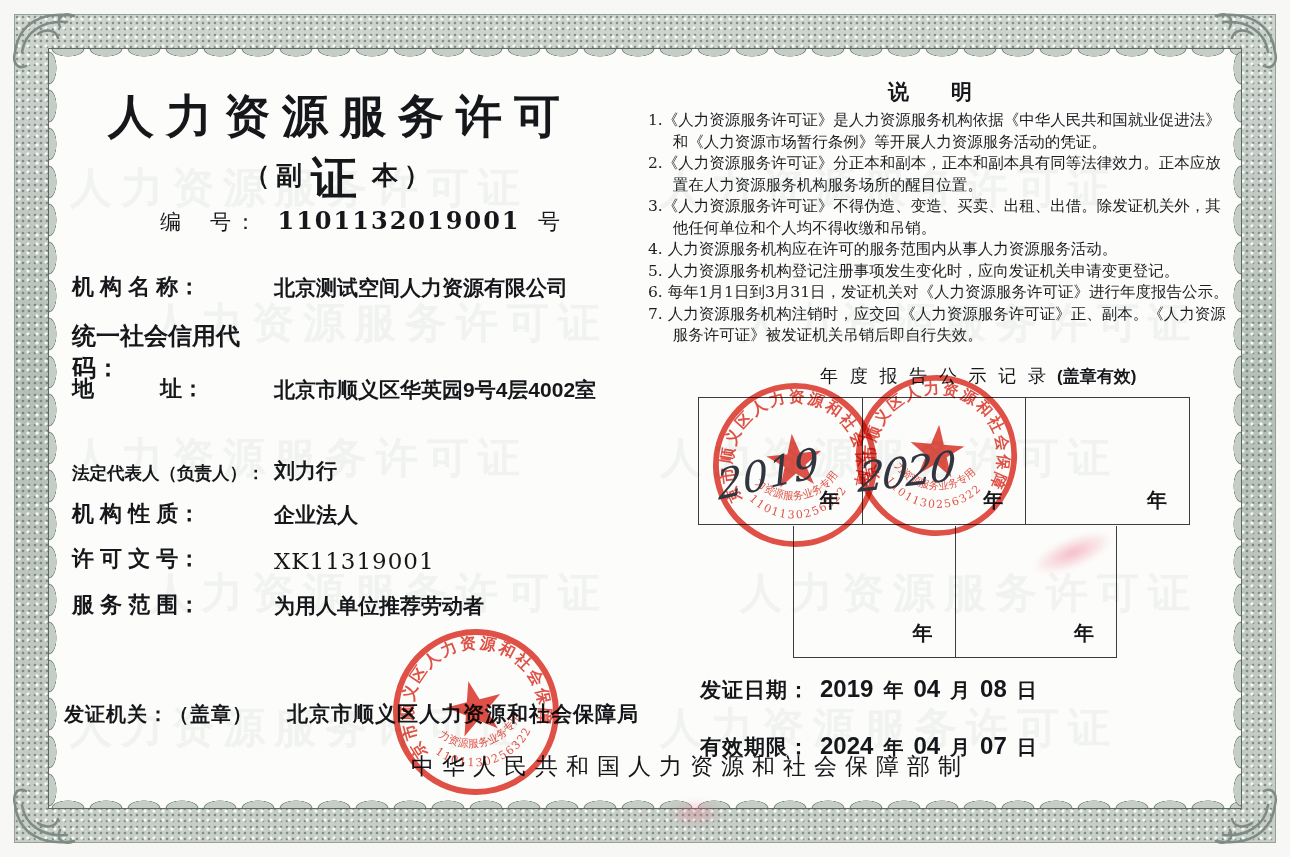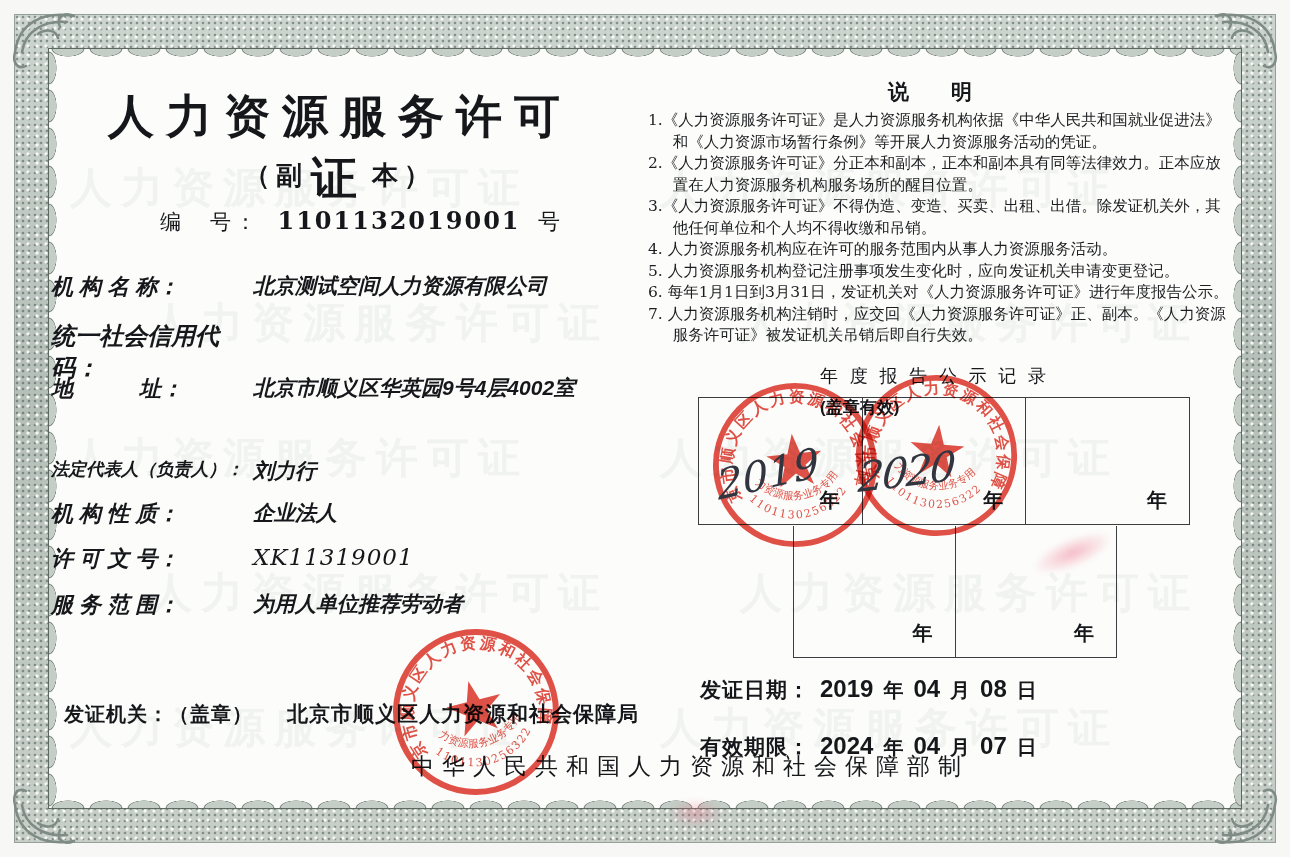--- a/index.html
+++ b/index.html
@@ -38,42 +38,42 @@
   .content{position:absolute;inset:0;z-index:3;}
   .title{position:absolute;left:85px;top:86px;width:510px;text-align:center;
          font-size:46px;font-weight:bold;letter-spacing:12px;}
   .subtitle{position:absolute;left:85px;top:158px;width:510px;text-align:center;
          font-size:26px;font-weight:bold;letter-spacing:6px;}
   .serial{position:absolute;left:160px;top:206px;width:400px;display:flex;
           align-items:baseline;justify-content:space-between;}
   .serial .lab{font-family:"DejaVu Serif",serif;font-size:21px;letter-spacing:4px;}
   .serial .val{font-family:"DejaVu Serif",serif;font-size:24px;letter-spacing:2px;font-weight:bold;}
   .serial .suf{font-family:"DejaVu Serif",serif;font-size:22px;}
-  .field{position:absolute;left:51px;display:flex;align-items:flex-start;font-style:italic;}
+  .field{position:absolute;left:72px;display:flex;align-items:flex-end;}
   .field .flab{display:inline-block;width:196px;font-weight:bold;font-size:22px;flex:none;}
   .field .fval{font-size:21px;font-weight:bold;margin-left:6px;white-space:nowrap;}
   .f1{top:272px;} .f2{top:320px;} .f3{top:374px;}
   .f4{top:457px;} .f5{top:499px;} .f6{top:544px;} .f7{top:590px;}
   .f2 .flab{font-size:24px;letter-spacing:0;}
   .f2 .fval{font-family:"DejaVu Serif",serif;font-size:24px;font-weight:normal;letter-spacing:1px;}
   .f4 .flab{font-size:17.5px;}
   .f6 .fval{font-family:"DejaVu Serif",serif;font-size:23px;font-weight:normal;letter-spacing:1px;}
   .authority{position:absolute;left:64px;top:700px;display:flex;align-items:baseline;}
   .authority .alab{font-weight:bold;font-size:20px;letter-spacing:1px;}
   .authority .aname{font-weight:bold;font-size:21px;margin-left:34px;letter-spacing:1px;}
   .footer{position:absolute;left:370px;top:751px;width:640px;text-align:center;
           font-family:"DejaVu Serif",serif;font-size:23px;letter-spacing:8px;}
   
   .notes-title{position:absolute;left:650px;top:78px;width:560px;text-align:center;
                font-family:"DejaVu Serif",serif;font-size:21px;font-weight:bold;}
   .notes{position:absolute;left:648px;top:110px;width:586px;
          font-family:"DejaVu Serif",serif;font-size:15.5px;line-height:21.5px;color:#1d1e22;}
   .notes .item{padding-left:1.6em;text-indent:-1.6em;}
   
-  .ar-title{position:absolute;left:820px;top:364px;display:flex;align-items:baseline;gap:8px;flex-direction:column;}
+  .ar-title{position:absolute;left:820px;top:364px;display:flex;align-items:baseline;gap:8px;}
   .ar-title .k{font-family:"DejaVu Serif",serif;font-size:18px;letter-spacing:3px;}
   .ar-title .s{font-weight:bold;font-size:17px;}
   .ar-row{position:absolute;display:flex;border:1.5px solid #3c3d40;box-sizing:border-box;}
   .ar-row1{left:698px;top:397px;width:492px;height:128px;}
   .ar-row2{left:793px;top:525.5px;width:324px;height:132px;border-top:none;}
   .ar-cell{position:relative;flex:1;border-right:1.5px solid #3c3d40;}
   .ar-cell:last-child{border-right:none;}
   .ar-cell .yr{position:absolute;right:22px;bottom:10px;font-size:20px;font-weight:bold;}
   
   .stamp{position:absolute;z-index:5;opacity:.85;mix-blend-mode:multiply;}

